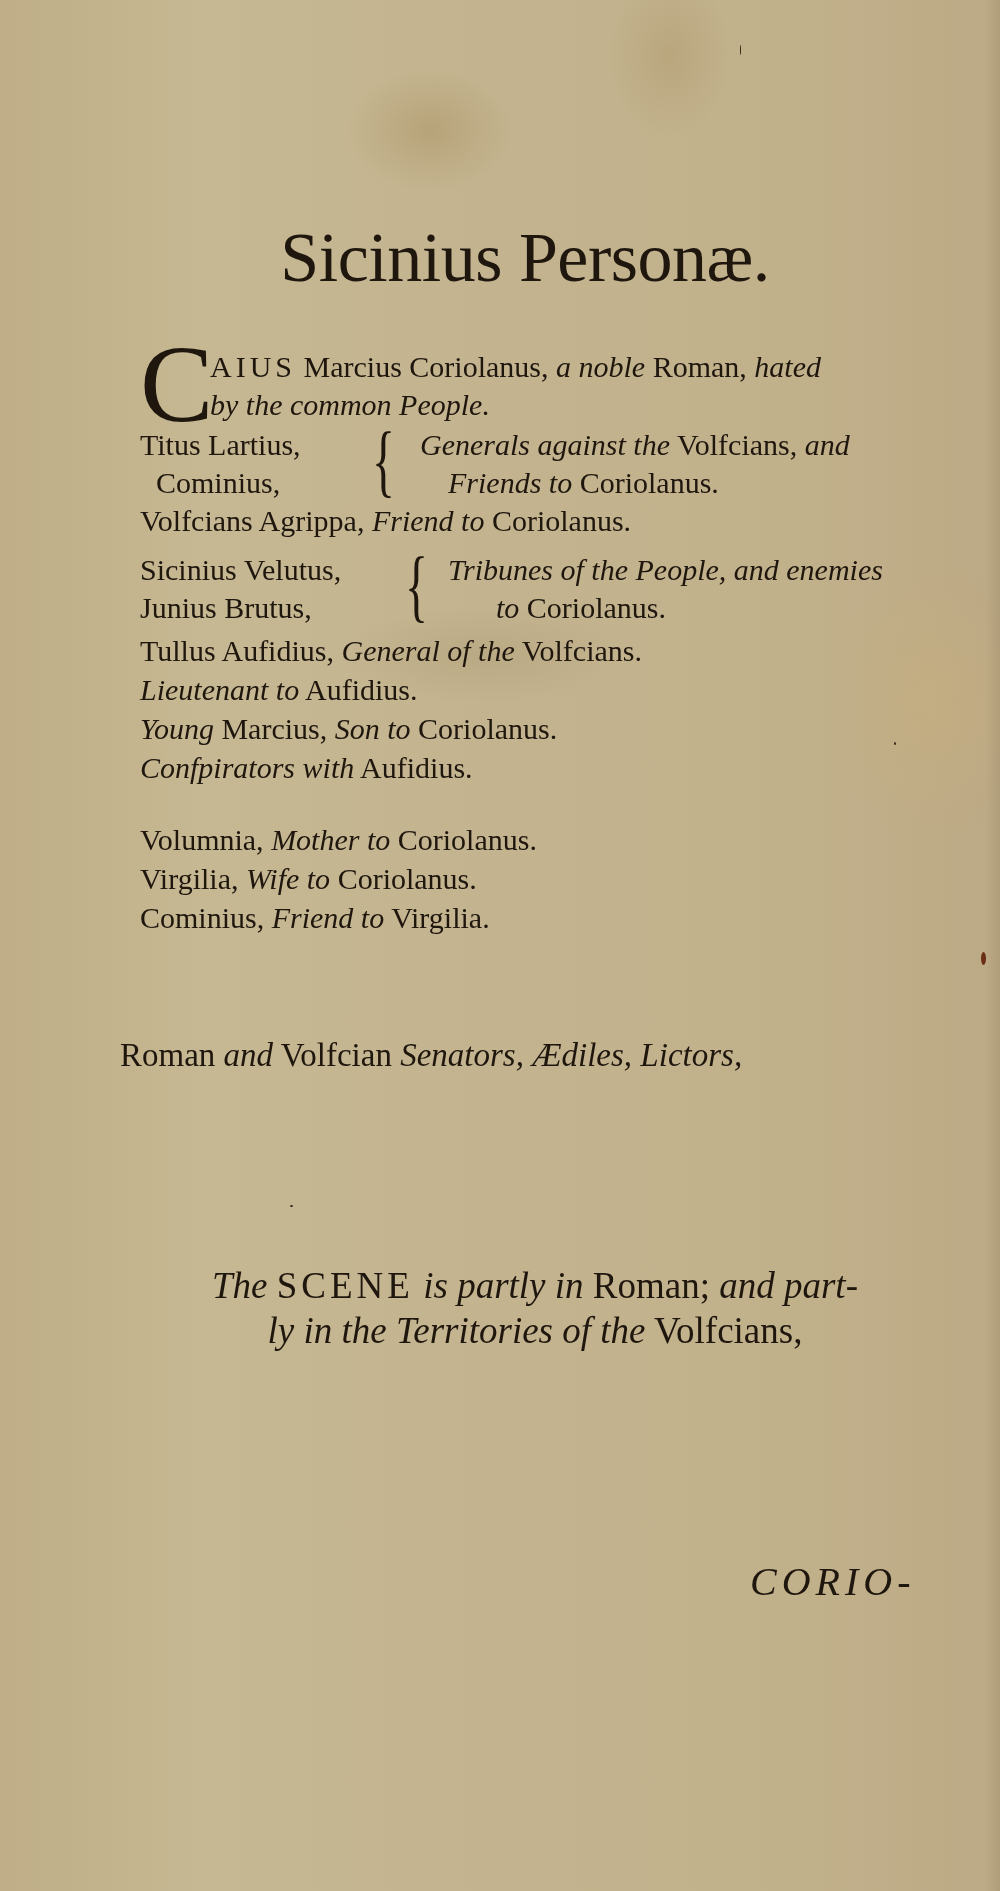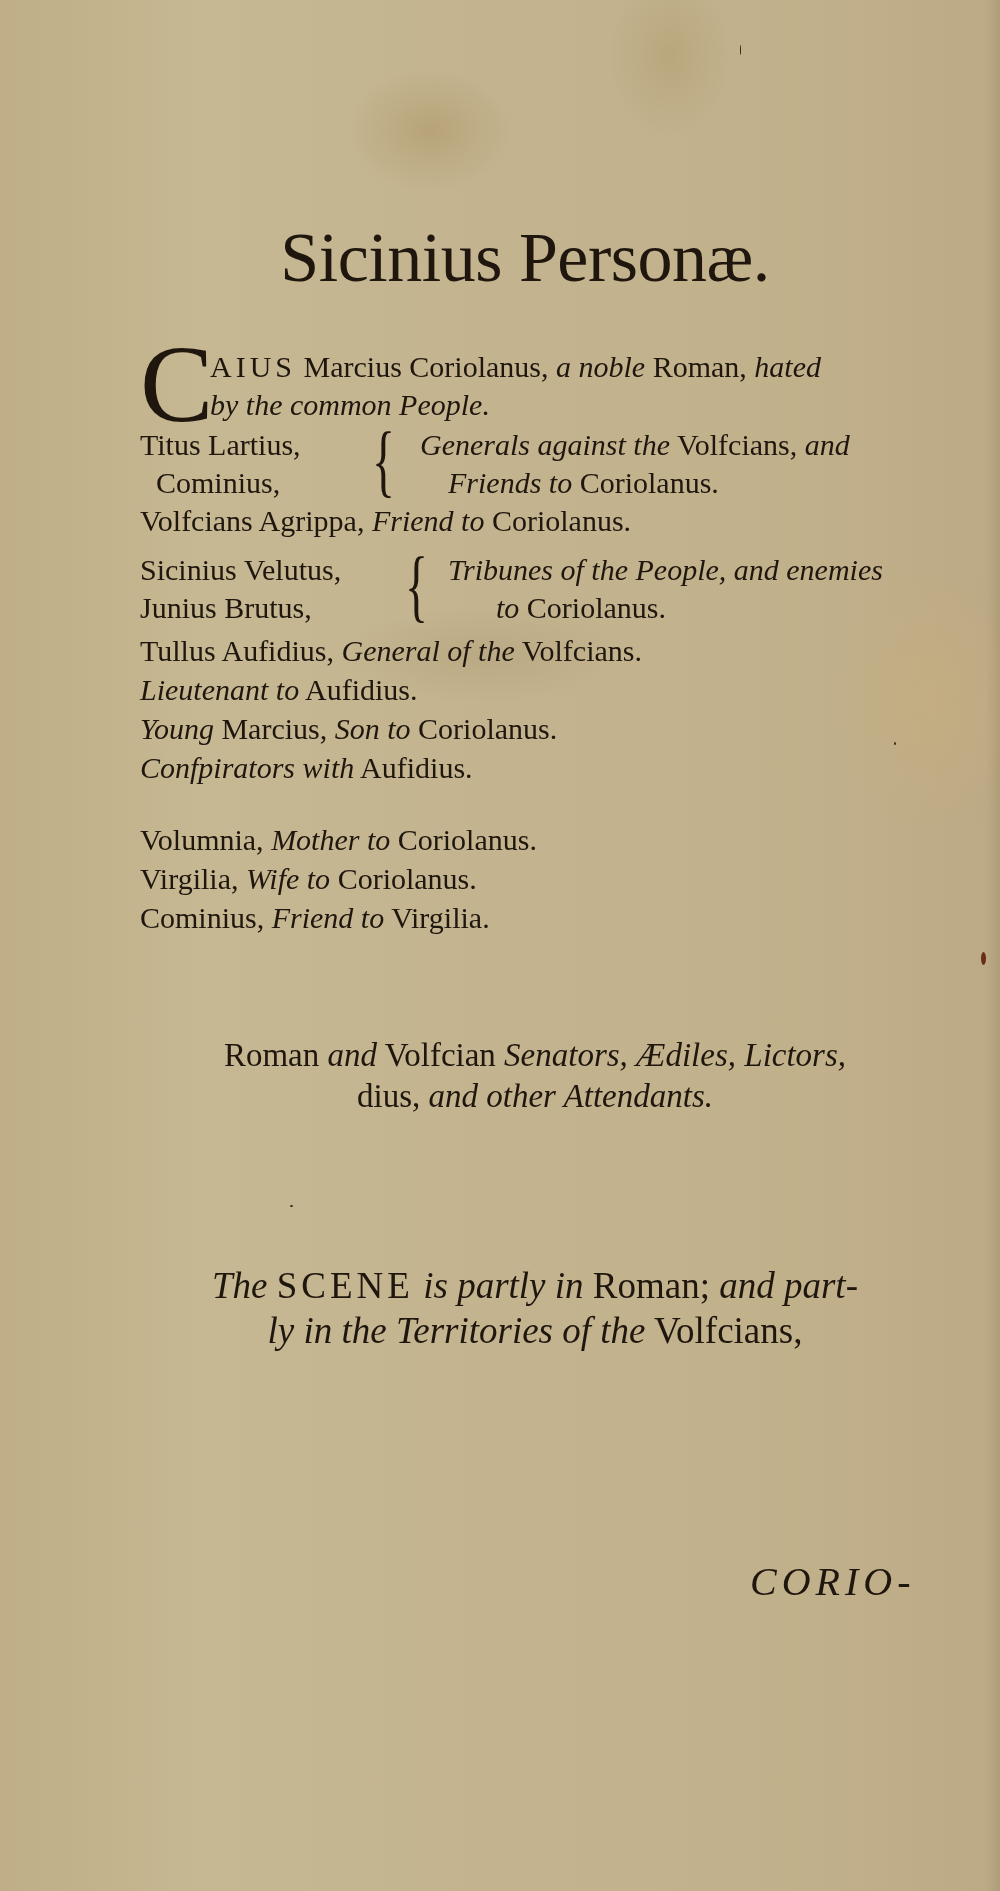--- a/index.html
+++ b/index.html
@@ -30,21 +30,21 @@
     .sc { letter-spacing: 4px; }
     .dropcap {
       position: absolute; left: 140px; top: 334px; font-size: 110px; line-height: 100px;
       font-family: "Liberation Serif", serif;
     }
     .line { position: absolute; white-space: nowrap; font-size: 30px; line-height: 37px; margin-top: 6px; }
     .brace {
       position: absolute; font-size: 80px; line-height: 80px; font-weight: 300;
       transform: scaleX(0.6); transform-origin: left top;
     }
-    .center-block { position: absolute; left: 120px; width: 830px; text-align: center; font-size: 33px; line-height: 41px; }
+    .center-block { position: absolute; left: 120px; width: 830px; text-align: left; font-size: 33px; line-height: 41px; }
     .scene-block { position: absolute; left: 120px; width: 830px; text-align: center; font-size: 37px; line-height: 45px; }
     .catch {
       position: absolute; left: 750px; top: 1558px; font-size: 40px; font-style: italic;
       letter-spacing: 5px;
     }
     .speck { position: absolute; background: #3a2a1a; border-radius: 50%; }
   </style>
 </head>
 <body>
 
@@ -129,24 +129,20 @@
   <span>Virgilia.</span>
 </div>
 
 <div class="center-block" style="top:1035px;">
   <div>
     <span>Roman</span>
     <span class="i">and</span>
     <span>Volfcian</span>
     <span class="i">Senators, Ædiles, Lictors,</span>
   </div>
-  <div>
-    <span>dius,</span>
-    <span class="i">and other Attendants.</span>
-  </div>
 </div>
 
 <div class="scene-block" style="top:1263px;">
   <div>
     <span class="i">The</span>
     <span class="sc">SCENE</span>
     <span class="i">is partly in</span>
     <span>Roman;</span>
     <span class="i">and part-</span>
   </div>

